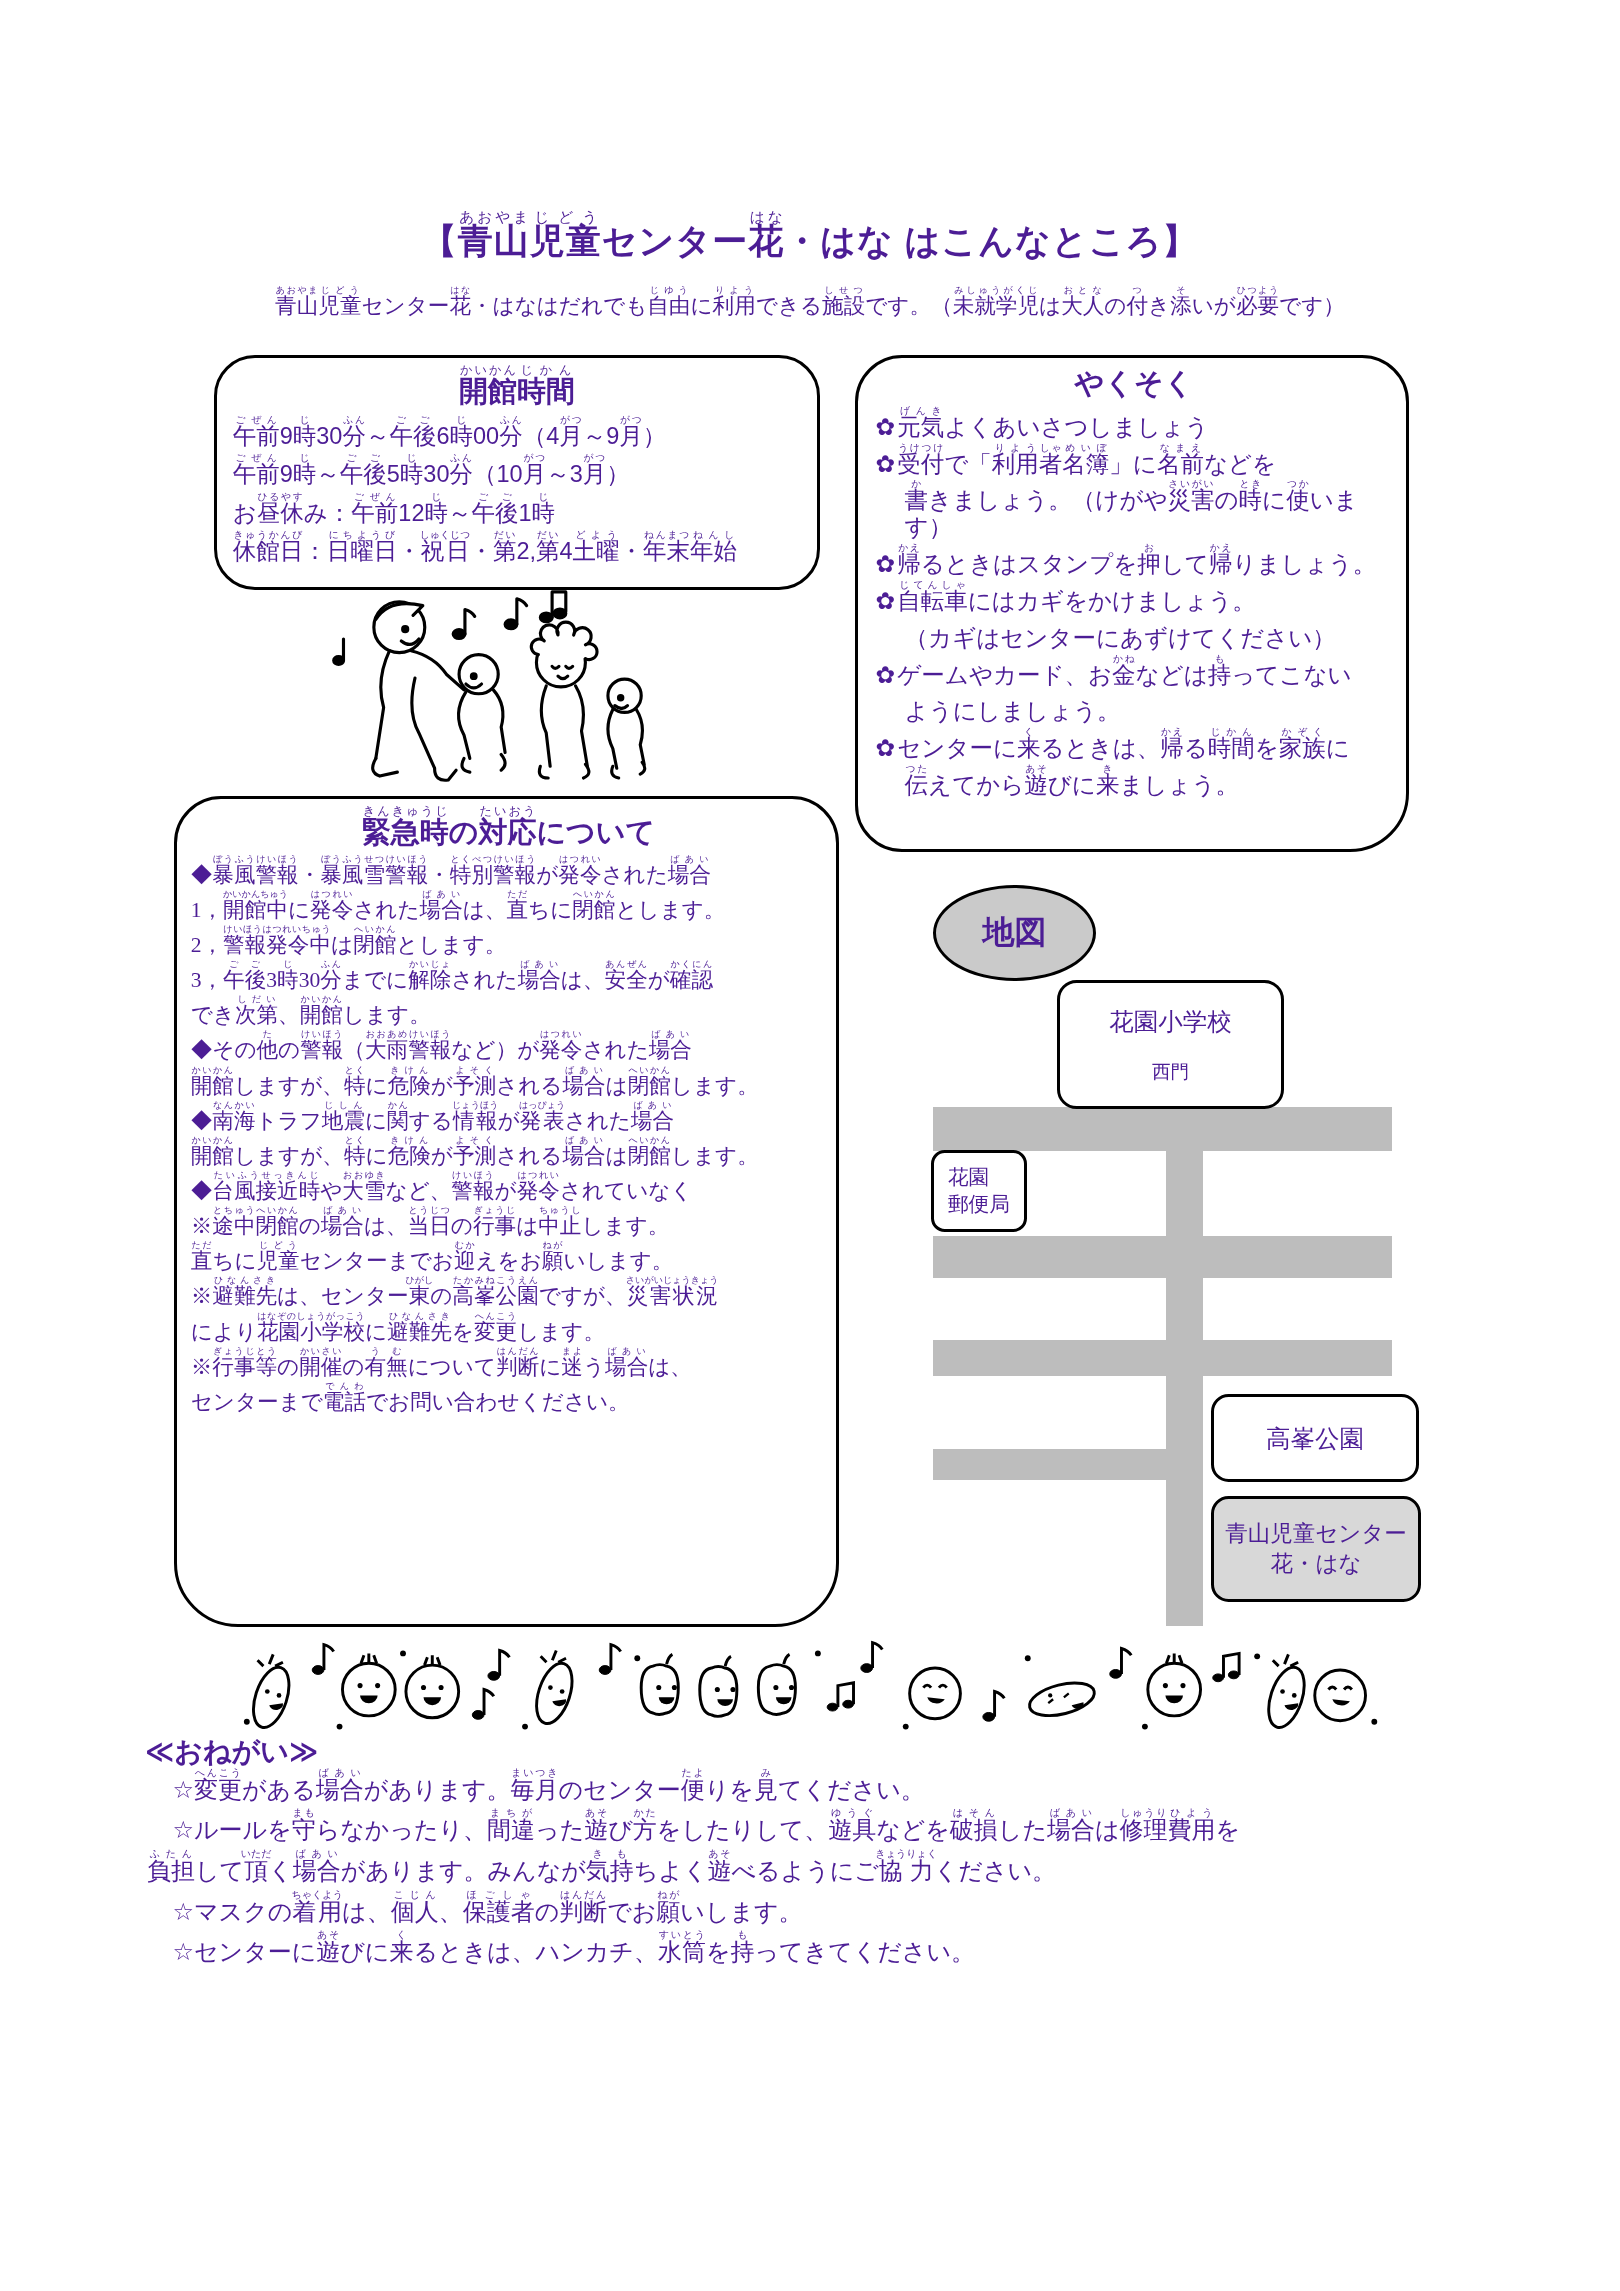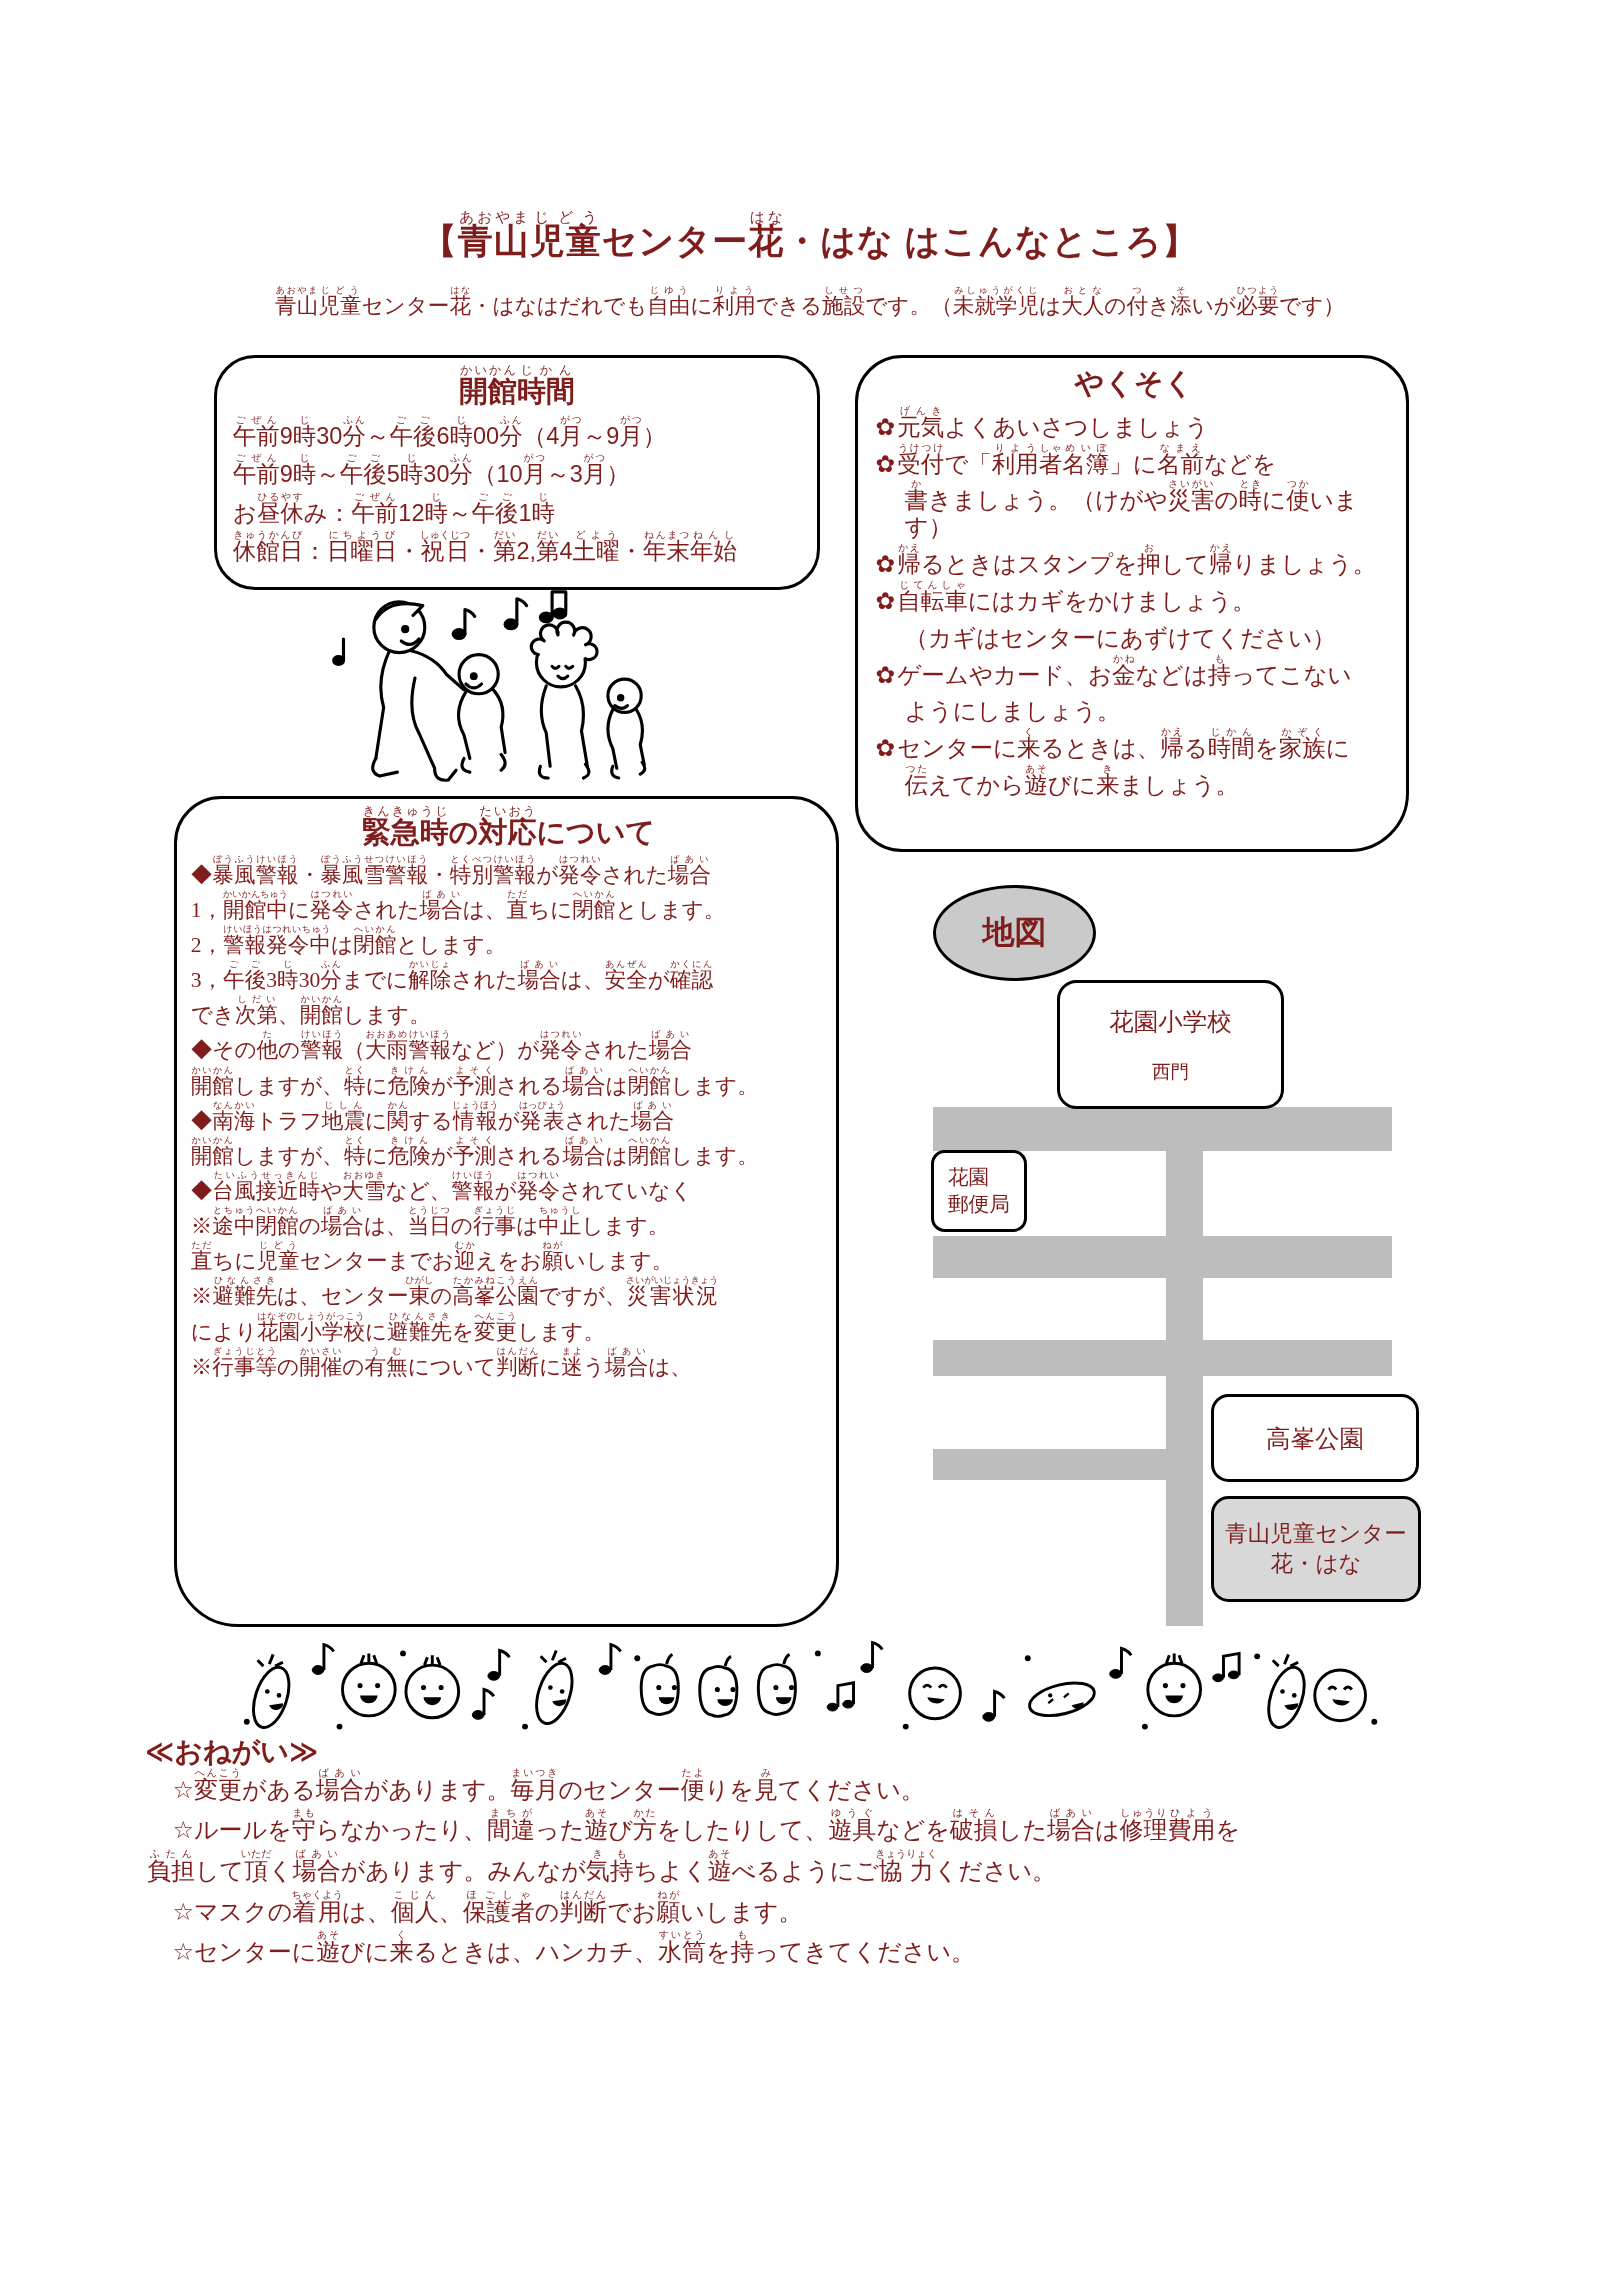--- a/index.html
+++ b/index.html
@@ -1,17 +1,17 @@
 <!DOCTYPE html>
 <html lang="ja"><head>
 <meta charset="utf-8">
 <style>
   html,body{margin:0;padding:0;background:#fff;}
   .page{position:relative;width:1620px;height:2292px;background:#fff;overflow:hidden;
-        font-family:"Liberation Sans","DejaVu Sans",sans-serif;color:#7f1d1d;}
+        font-family:"Liberation Sans","DejaVu Sans",sans-serif;color:#4c1d95;}
   ruby{ruby-position:over;}
   rt{font-size:0.42em;letter-spacing:0;font-weight:normal;}
   .title{position:absolute;left:0;right:0;top:210px;margin:0;text-align:center;
          font-size:35px;font-weight:bold;letter-spacing:1px;}
   .subtitle{position:absolute;left:0;right:0;top:285px;margin:0;text-align:center;font-size:21.6px;}
   .box{position:absolute;border:3.9px solid #000;background:#fff;box-sizing:border-box;}
   .box h2{margin:2px 0 0 0;text-align:center;font-size:29px;font-weight:bold;}
   .ln{margin:0;padding-top:10.8px;line-height:1.18;}
   .hours{left:214px;top:355px;width:606px;height:235px;border-radius:41px;padding:3.9px 15.7px;}
   .hours .ln{font-size:23.5px;}
@@ -146,20 +146,21 @@
     <p class="ln">◆その<ruby>他<rt>た</rt></ruby>の<ruby>警報<rt>けいほう</rt></ruby>（<ruby>大雨警報<rt>おおあめけいほう</rt></ruby>など）が<ruby>発令<rt>はつれい</rt></ruby>された<ruby>場合<rt>ばあい</rt></ruby></p>
     <p class="ln"><ruby>開館<rt>かいかん</rt></ruby>しますが、<ruby>特<rt>とく</rt></ruby>に<ruby>危険<rt>きけん</rt></ruby>が<ruby>予測<rt>よそく</rt></ruby>される<ruby>場合<rt>ばあい</rt></ruby>は<ruby>閉館<rt>へいかん</rt></ruby>します。</p>
     <p class="ln">◆<ruby>南海<rt>なんかい</rt></ruby>トラフ<ruby>地震<rt>じしん</rt></ruby>に<ruby>関<rt>かん</rt></ruby>する<ruby>情報<rt>じょうほう</rt></ruby>が<ruby>発表<rt>はっぴょう</rt></ruby>された<ruby>場合<rt>ばあい</rt></ruby></p>
     <p class="ln"><ruby>開館<rt>かいかん</rt></ruby>しますが、<ruby>特<rt>とく</rt></ruby>に<ruby>危険<rt>きけん</rt></ruby>が<ruby>予測<rt>よそく</rt></ruby>される<ruby>場合<rt>ばあい</rt></ruby>は<ruby>閉館<rt>へいかん</rt></ruby>します。</p>
     <p class="ln">◆<ruby>台風接近時<rt>たいふうせっきんじ</rt></ruby>や<ruby>大雪<rt>おおゆき</rt></ruby>など、<ruby>警報<rt>けいほう</rt></ruby>が<ruby>発令<rt>はつれい</rt></ruby>されていなく</p>
     <p class="ln">※<ruby>途中閉館<rt>とちゅうへいかん</rt></ruby>の<ruby>場合<rt>ばあい</rt></ruby>は、<ruby>当日<rt>とうじつ</rt></ruby>の<ruby>行事<rt>ぎょうじ</rt></ruby>は<ruby>中止<rt>ちゅうし</rt></ruby>します。</p>
     <p class="ln"><ruby>直<rt>ただ</rt></ruby>ちに<ruby>児童<rt>じどう</rt></ruby>センターまでお<ruby>迎<rt>むか</rt></ruby>えをお<ruby>願<rt>ねが</rt></ruby>いします。</p>
     <p class="ln">※<ruby>避難先<rt>ひなんさき</rt></ruby>は、センター<ruby>東<rt>ひがし</rt></ruby>の<ruby>高峯公園<rt>たかみねこうえん</rt></ruby>ですが、<ruby>災害状況<rt>さいがいじょうきょう</rt></ruby></p>
     <p class="ln">により<ruby>花園小学校<rt>はなぞのしょうがっこう</rt></ruby>に<ruby>避難先<rt>ひなんさき</rt></ruby>を<ruby>変更<rt>へんこう</rt></ruby>します。</p>
     <p class="ln">※<ruby>行事<rt>ぎょうじ</rt></ruby><ruby>等<rt>とう</rt></ruby>の<ruby>開催<rt>かいさい</rt></ruby>の<ruby>有無<rt>うむ</rt></ruby>について<ruby>判断<rt>はんだん</rt></ruby>に<ruby>迷<rt>まよ</rt></ruby>う<ruby>場合<rt>ばあい</rt></ruby>は、</p>
+    <p class="ln">センターまで<ruby>電話<rt>でんわ</rt></ruby>でお問い合わせください。</p>
   </section>
 
   <div class="map-label" style="background: rgb(202, 202, 202);">地図</div>
 
   <div class="road" style="left: 933px; top: 1107px; width: 459px; height: 44px; background: rgb(189, 189, 189);"></div>
   <div class="road" style="left: 933px; top: 1236px; width: 459px; height: 42px; background: rgb(189, 189, 189);"></div>
   <div class="road" style="left: 933px; top: 1340px; width: 459px; height: 36px; background: rgb(189, 189, 189);"></div>
   <div class="road" style="left: 933px; top: 1449px; width: 247px; height: 31px; background: rgb(189, 189, 189);"></div>
   <div class="road" style="left: 1166px; top: 1107px; width: 37px; height: 519px; background: rgb(189, 189, 189);"></div>
 

